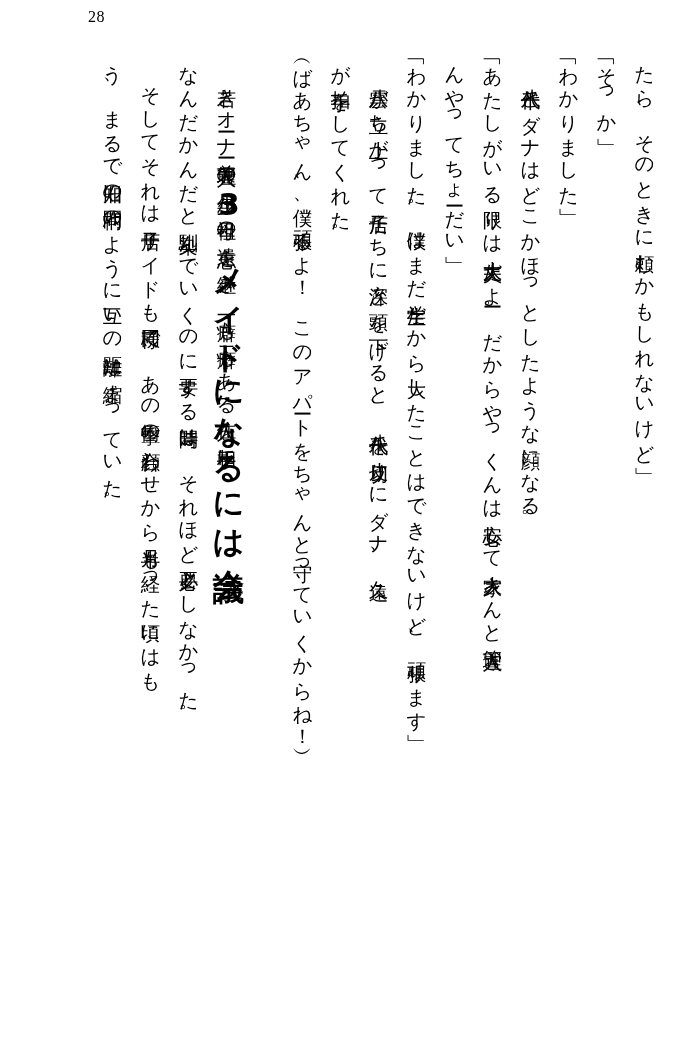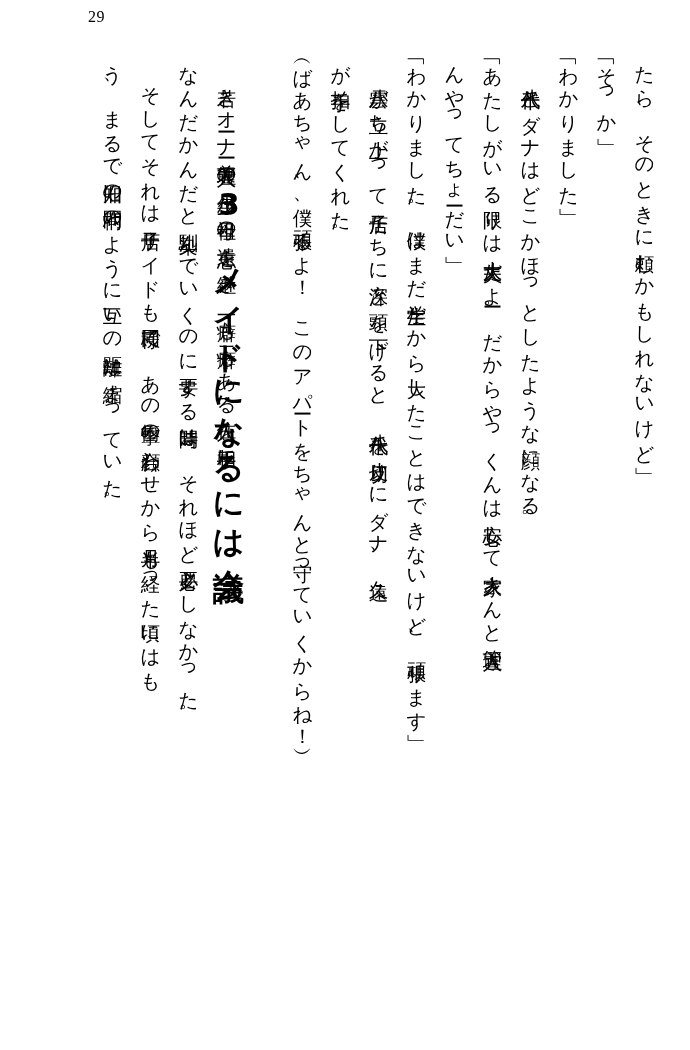--- a/index.html
+++ b/index.html
@@ -68,21 +68,21 @@
     letter-spacing: 1.5px;
     white-space: nowrap;
     top: 52px;
   }
 </style>
 </head>
 <body>
 
 <div class="page">
 
-  <div class="page-number">29</div>
+  <div class="page-number">28</div>
 
   <div class="chapter">
     <span class="num">3</span><span class="gap"></span><span>メイドになるには会議</span>
   </div>
 
   <div class="col" style="right:36px;  height:980px;">たら、そのときに頼むかもしれないけど」</div>
   <div class="col" style="right:74px;  height:980px;">「そっか」</div>
   <div class="col" style="right:112px; height:980px;">「わかりました」</div>
   <div class="col" style="right:150px; height:980px;">　八千代とダナはどこかほっとしたような顔になる。</div>
   <div class="col" style="right:188px; height:980px;">「あたしがいる限りは大丈夫だよー。だからやっくんは安心して大家さんと管理人さ</div>

